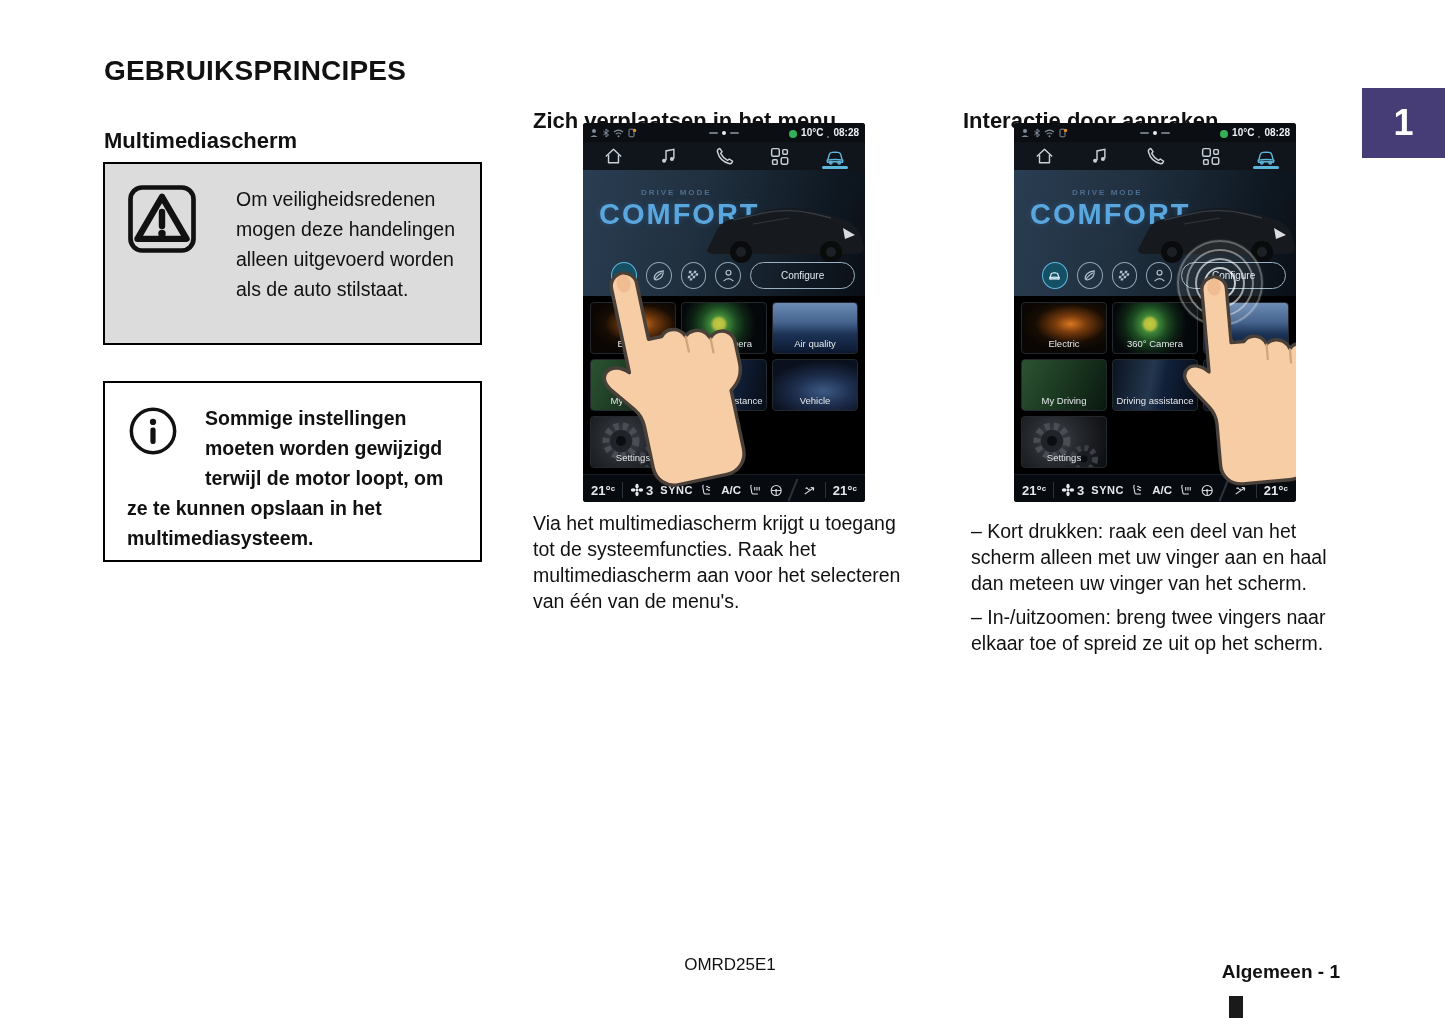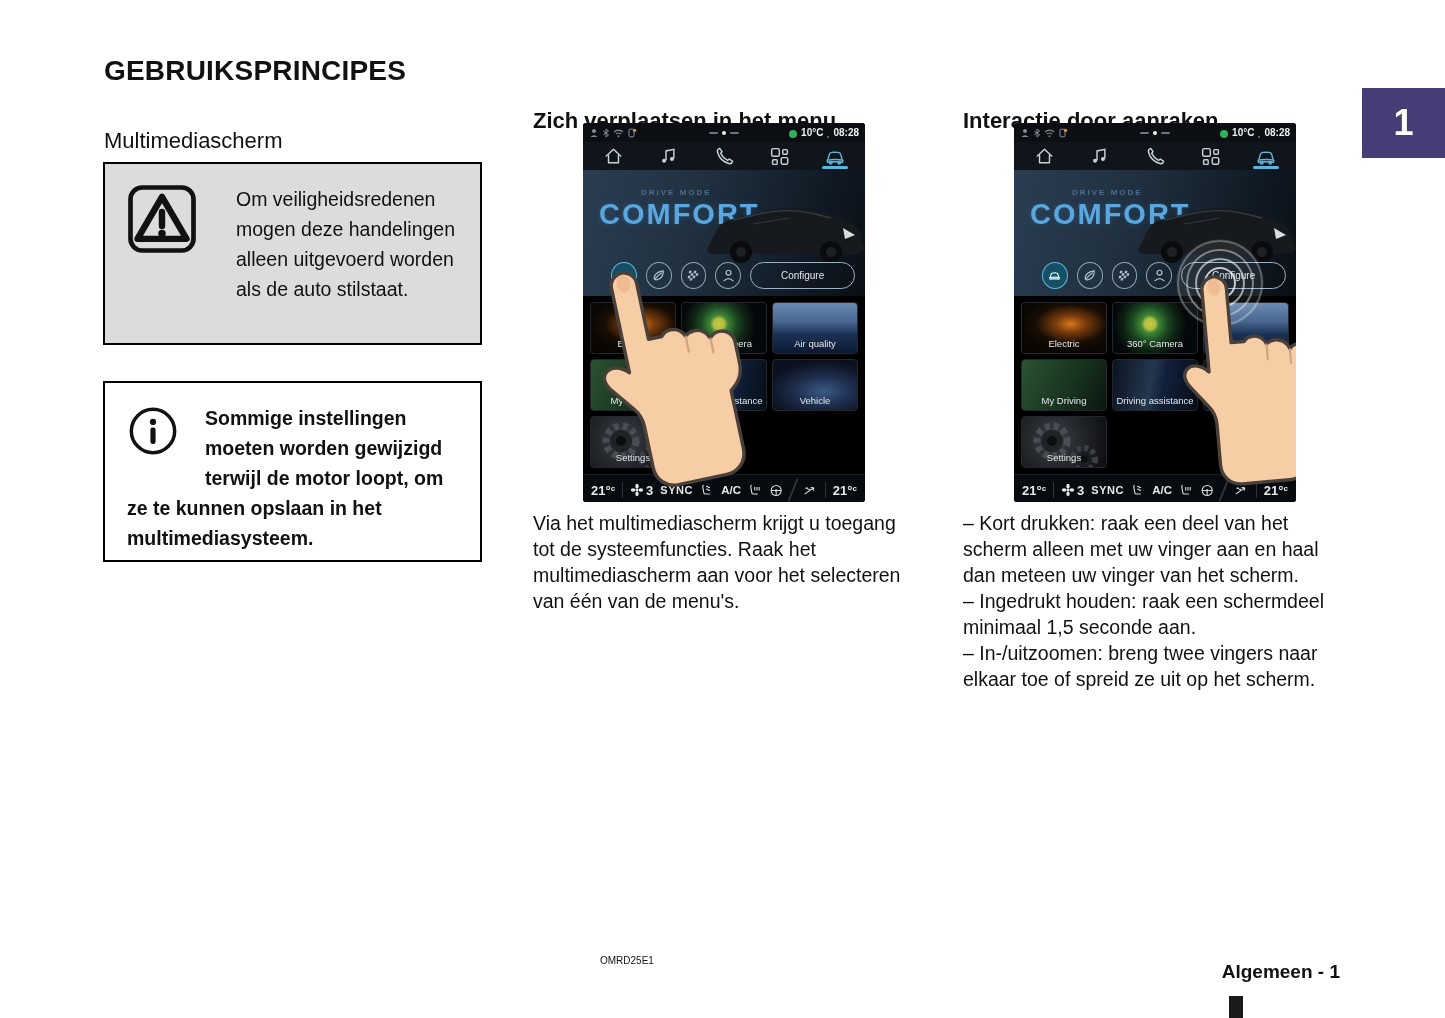--- a/index.html
+++ b/index.html
@@ -6,46 +6,46 @@
   body{
     width:1445px;height:1018px;position:relative;overflow:hidden;
     background:#ffffff;color:#111;
     font-family:"Liberation Sans","DejaVu Sans",sans-serif;
     -webkit-font-smoothing:antialiased;
   }
   .abs{position:absolute;}
 
   
   .page-title{left:104px;top:36px;font-size:28px;font-weight:bold;letter-spacing:.2px;}
-  .page-subtitle{left:104px;top:110px;font-size:22px;font-weight:normal;}
+  .page-subtitle{left:104px;top:110px;font-size:22px;font-weight:bold;}
 
   .notice{left:103px;top:162px;width:379px;box-sizing:border-box;
     border:2px solid #000;padding:20px 22px 18px 22px;font-size:19.5px;line-height:30px;}
   .notice.warning{height:183px;background:#dcdcdc;}
   .notice.info{top:368px;height:181px;background:#fff;font-weight:bold;margin-top:13px;}
   .notice .icon-float{float:left;display:flex;align-items:flex-start;}
   .warning .icon-float{width:109px;height:108px;}
   .info .icon-float{width:78px;height:81px;padding-top:2px;box-sizing:border-box;}
   .notice p{margin:0;}
 
   
   .col-heading{font-size:22px;font-weight:bold;}
   .h-menu{left:533px;top:86px;}
   .h-touch{left:963px;top:86px;}
   .body-text{font-size:19.5px;line-height:26px;}
   .cap-menu{left:533px;top:510px;width:382px;}
   .txt-touch{left:963px;top:510px;width:378px;}
-  .txt-touch p{margin:0;}
+  .txt-touch p{margin:8px;}
 
   
   .chapter-tab{left:1362px;top:88px;width:83px;height:70px;background:#463d76;
     color:#fff;font-size:36px;font-weight:bold;display:flex;align-items:center;justify-content:center;}
 
   
-  .footer-code{left:600px;top:955px;width:260px;text-align:left;font-size:10px;}
+  .footer-code{left:600px;top:955px;width:260px;text-align:center;font-size:17px;}
   .footer-page{left:1040px;top:961px;width:300px;text-align:right;font-size:19px;font-weight:bold;}
   .print-mark{left:1229px;top:996px;width:14px;height:24px;background:#1a1a1a;}
 
   
   .figure{position:absolute;width:282px;height:379px;}
   .fig-menu{left:583px;top:123px;}
   .fig-touch{left:1014px;top:123px;}
   .mm-screen{position:relative;width:282px;height:379px;background:#000;border-radius:3px;
     overflow:hidden;display:flex;flex-direction:column;}
 
@@ -558,21 +558,20 @@
       <path d="M81.5 68 L81.5 81 M102 74 L102 86" fill="none" stroke="#cfa57e" stroke-width="2" stroke-linecap="round"></path>
     </svg>
 
   </div>
 </div>
 
 <div class="abs body-text cap-menu">Via het multimediascherm krijgt u toegang tot de systeemfuncties. Raak het multimediascherm aan voor het selecteren van één van de menu's.</div>
 
 <div class="abs body-text txt-touch">
   <p>– Kort drukken: raak een deel van het scherm alleen met uw vinger aan en haal dan meteen uw vinger van het scherm.</p>
-  <p>– Ingedrukt houden: raak een schermdeel minimaal 1,5 seconde aan.</p>
   <p>– In-/uitzoomen: breng twee vingers naar elkaar toe of spreid ze uit op het scherm.</p>
 </div>
 
 <div class="abs chapter-tab">
     <span>1</span>
   </div>
 
 <div class="abs footer-code">OMRD25E1</div>
 <div class="abs footer-page">Algemeen - 1</div>
 <div class="abs print-mark"></div>

